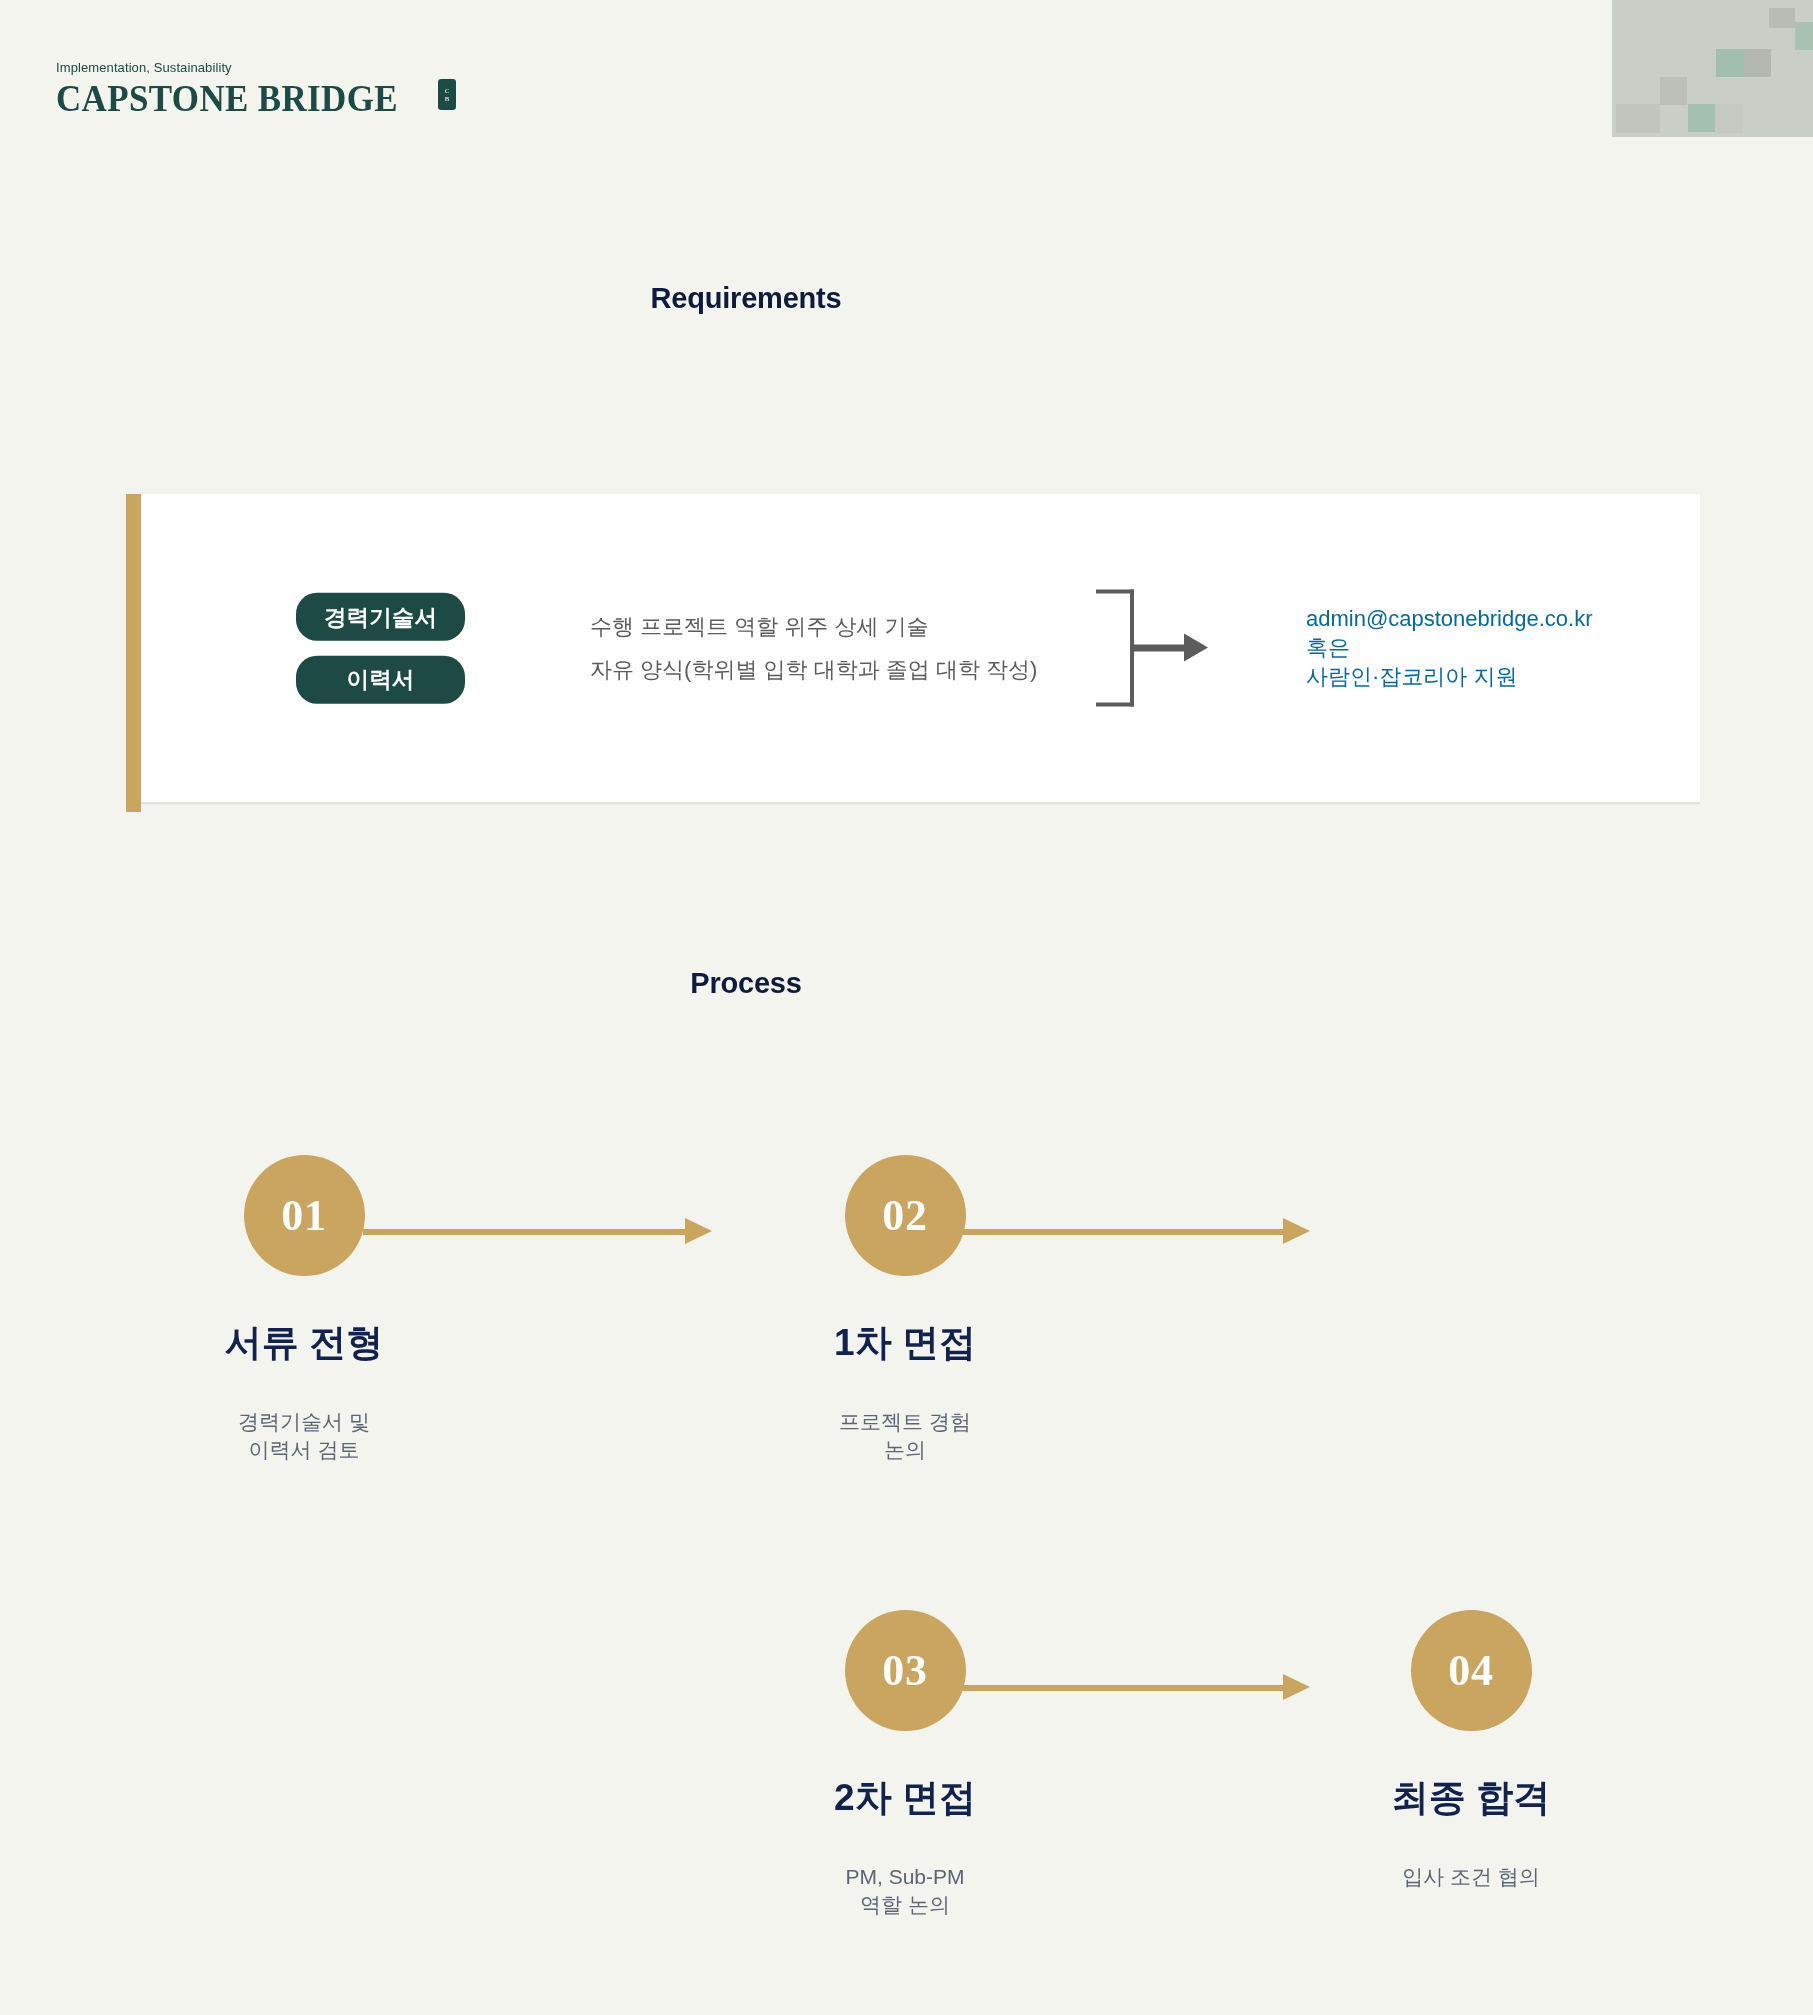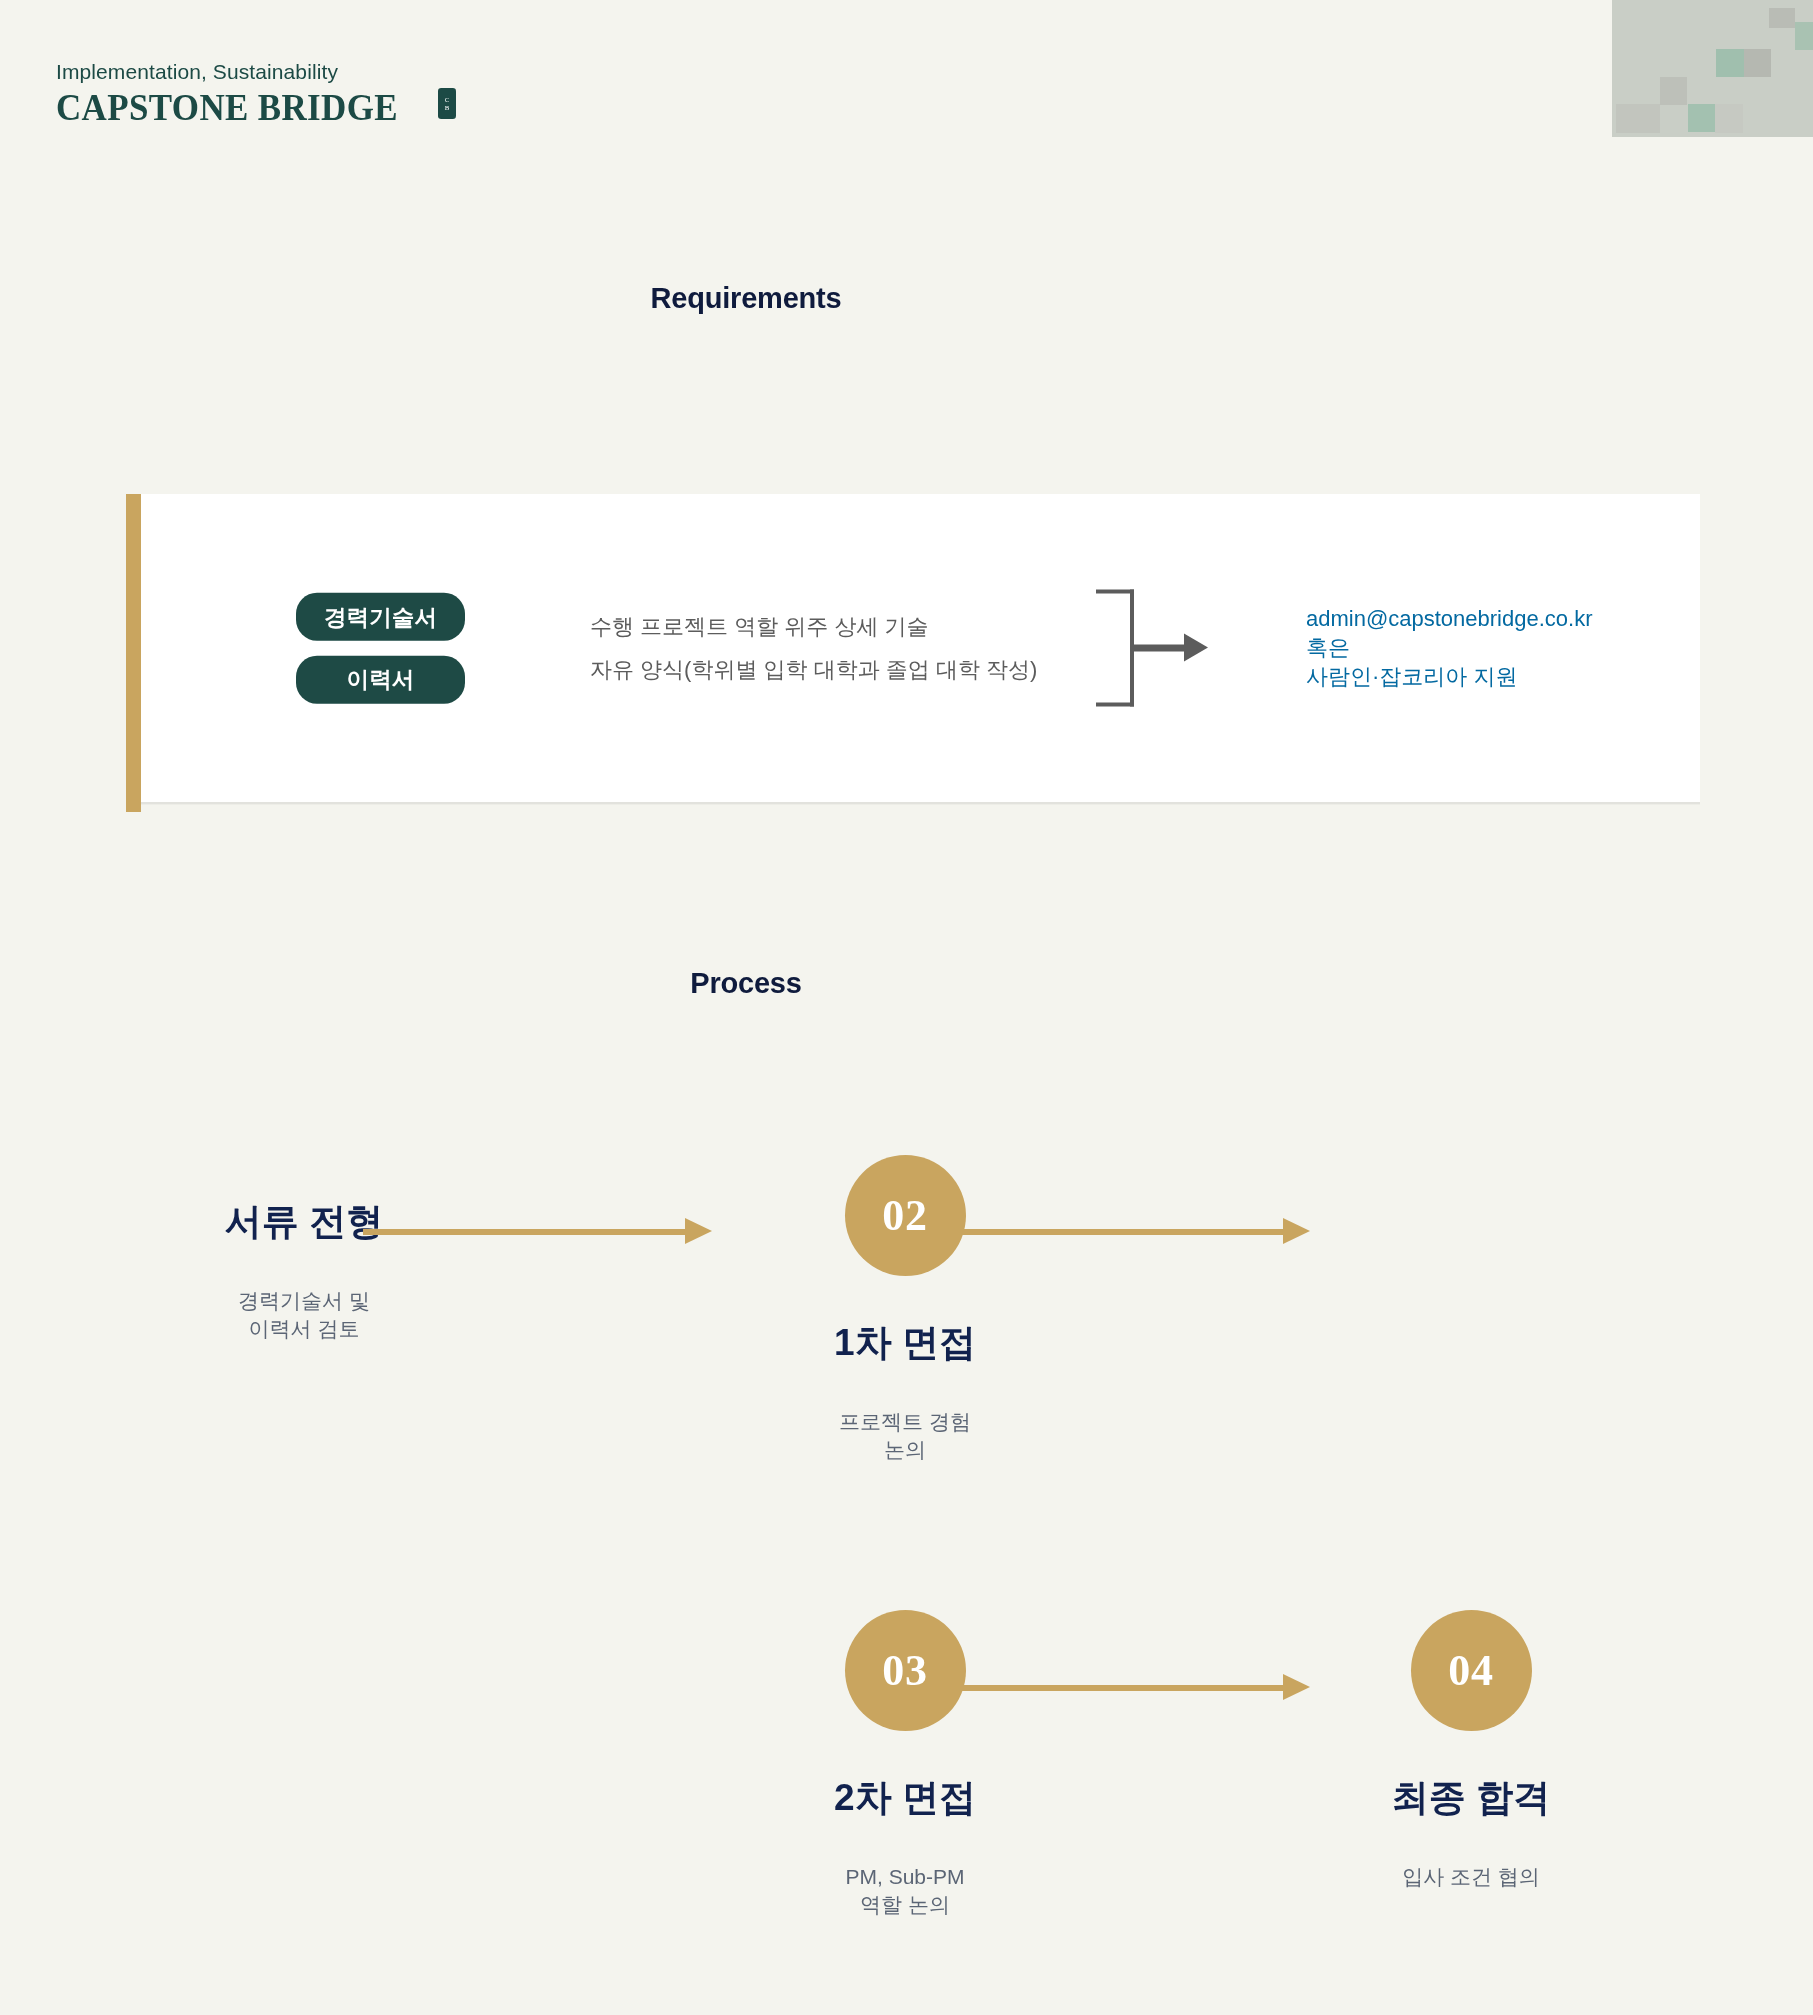--- a/index.html
+++ b/index.html
@@ -25,21 +25,21 @@
   }
   #mosaic .tile { position: absolute; }
 
   
   #logo {
     position: absolute;
     top: 60px; left: 56px;
     width: 403px;
   }
   #logo .tagline {
-    font-size: 21px;
+    font-size: 13px;
     color: #1c4a45;
     letter-spacing: 0.1px;
     margin-bottom: 4px;
     font-family: "Liberation Sans", sans-serif;
   }
   #logo .wordmark-row { display: flex; align-items: flex-start; gap: 10.5px; }
   #logo .wordmark {
     font-family: "Liberation Serif", serif;
     font-weight: bold;
     font-size: 38px;
@@ -291,20 +291,21 @@
       <div>admin@capstonebridge.co.kr</div>
       <div>혹은</div>
       <div>사람인·잡코리아 지원</div>
     </div>
   </div>
 </div>
 
 <div class="section-heading" id="process-heading">Process</div>
 
 <div class="step" id="step1">
+  <div class="circle">01</div>
   <div class="title">서류 전형</div>
   <div class="desc">경력기술서 및
 이력서 검토</div>
 </div>
 
 <div class="step" id="step2">
   <div class="circle">02</div>
   <div class="title">1차 면접</div>
   <div class="desc">프로젝트 경험
 논의</div>

